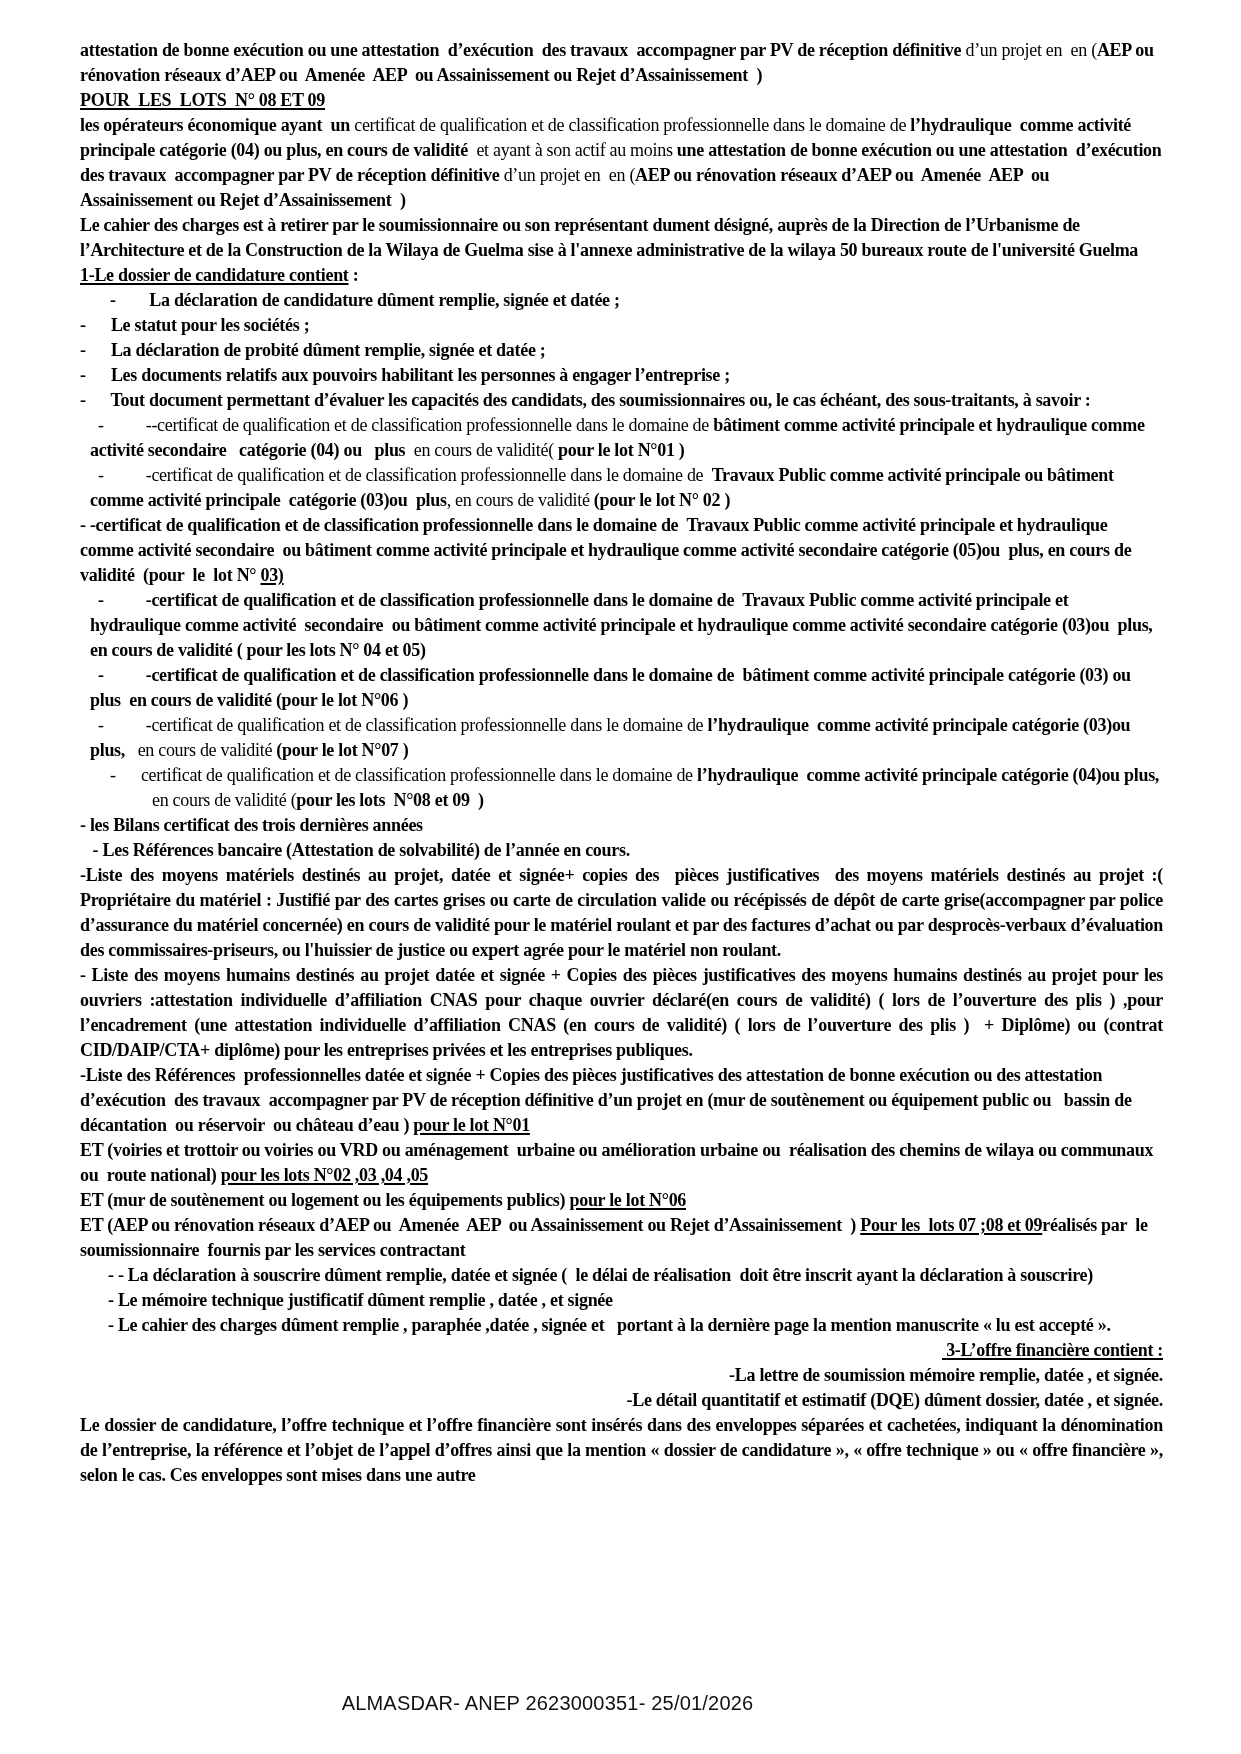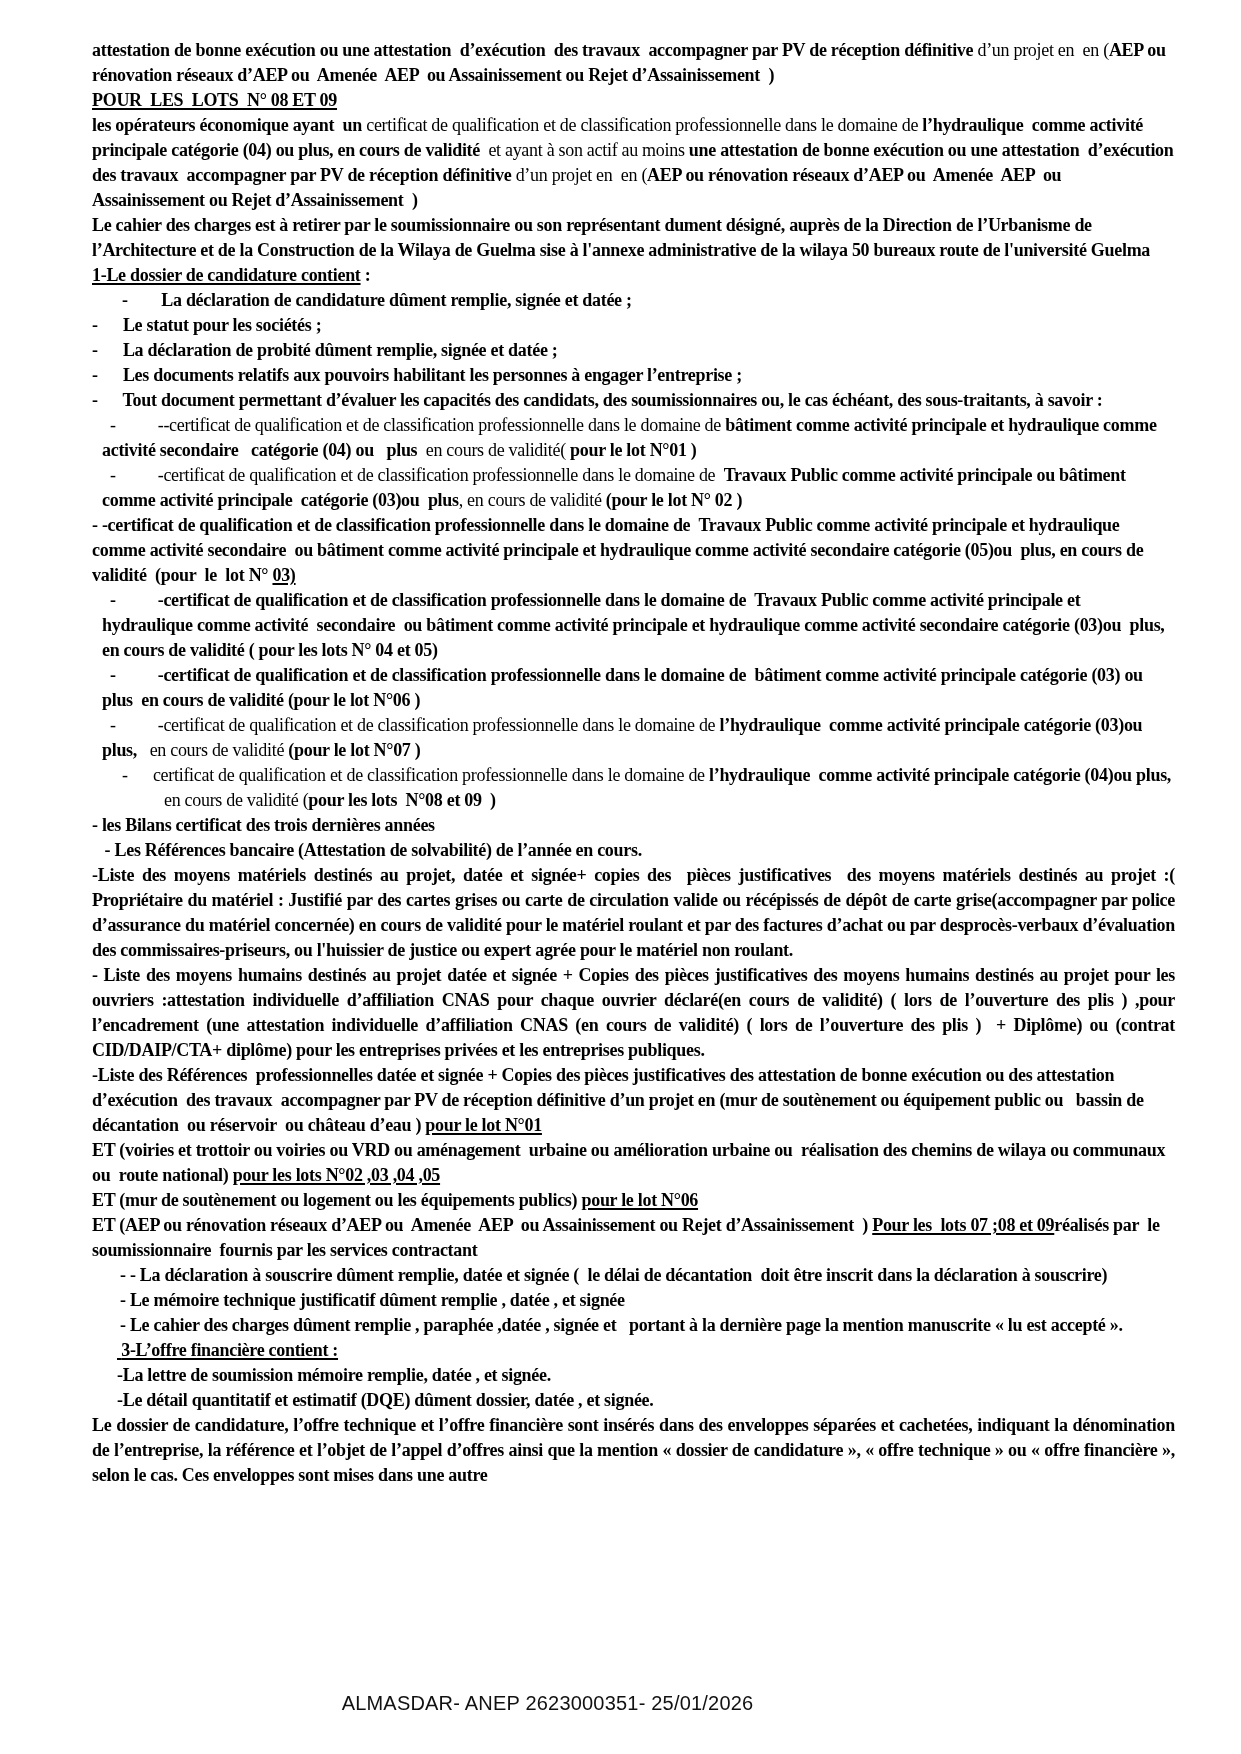--- a/index.html
+++ b/index.html
@@ -12,21 +12,21 @@
     width: 1241px;
     height: 1754px;
     background: #ffffff;
     box-sizing: border-box;
     overflow: hidden;
     font-family: "Liberation Serif", serif;
     color: #000000;
   }
   .doc-body {
     position: absolute;
-    left: 92px;
+    left: 80px;
     top: 38px;
     width: 1083px;
   }
   .para {
     margin: 0;
     padding: 0;
     font-size: 18px;
     line-height: 25px;
     letter-spacing: -0.3px;
     white-space: pre-wrap;
@@ -40,21 +40,21 @@
   
   .ind-a { padding-left: 30px; }
   
   .hang { padding-left: 36px; text-indent: -36px; }
   
   .cert { padding-left: 10px; text-indent: 8px; }
   
   .cert2 { padding-left: 72px; text-indent: -42px; }
   
   .sec2 { padding-left: 28px; }
-  .sec3 { padding-left: 25px; }
+  .sec3 { padding-left: 25px; text-align: right; }
   .footer {
     position: absolute;
     left: 0;
     right: 0;
     top: 1692px;
     text-align: center;
     transform: translateX(-73px);
     font-family: "Liberation Sans", sans-serif;
     font-size: 20px;
     letter-spacing: 0.2px;
@@ -84,21 +84,21 @@
       <p class="para cert"><span class="seg r">-          </span><span class="seg r">-certificat de qualification et de classification professionnelle dans le domaine de </span><span class="seg b">l’hydraulique  comme activité principale catégorie (03)ou plus,</span><span class="seg r">   en cours de validité </span><span class="seg b">(pour le lot N°07 )</span></p>
       <p class="para cert2"><span class="seg r">-      </span><span class="seg r">certificat de qualification et de classification professionnelle dans le domaine de </span><span class="seg b">l’hydraulique  comme activité principale catégorie (04)ou plus,</span><span class="seg r">   en cours de validité (</span><span class="seg b">pour les lots  N°08 et 09  )</span></p>
       <p class="para"><span class="seg b">- les Bilans certificat des trois dernières années</span></p>
       <p class="para"><span class="seg b">   - Les Références bancaire (Attestation de solvabilité) de l’année en cours.</span></p>
       <p class="para j"><span class="seg b">-Liste des moyens matériels destinés au projet, datée et signée+ copies des  pièces justificatives  des moyens matériels destinés au projet :( Propriétaire du matériel : Justifié par des cartes grises ou carte de circulation valide ou récépissés de dépôt de carte grise(accompagner par police d’assurance du matériel concernée) en cours de validité pour le matériel roulant et par des factures d’achat ou par desprocès-verbaux d’évaluation des commissaires-priseurs, ou l'huissier de justice ou expert agrée pour le matériel non roulant.</span></p>
       <p class="para j"><span class="seg b">- Liste des moyens humains destinés au projet datée et signée + Copies des pièces justificatives des moyens humains destinés au projet pour les ouvriers :attestation individuelle d’affiliation CNAS pour chaque ouvrier déclaré(en cours de validité) ( lors de l’ouverture des plis ) ,pour l’encadrement (une attestation individuelle d’affiliation CNAS (en cours de validité) ( lors de l’ouverture des plis )  + Diplôme) ou (contrat CID/DAIP/CTA+ diplôme) pour les entreprises privées et les entreprises publiques.</span></p>
       <p class="para"><span class="seg b">-Liste des Références  professionnelles datée et signée + Copies des pièces justificatives des attestation de bonne exécution ou des attestation  d’exécution  des travaux  accompagner par PV de réception définitive d’un projet en (mur de soutènement ou équipement public ou   bassin de  décantation  ou réservoir  ou château d’eau ) </span><span class="seg b u">pour le lot N°01</span></p>
       <p class="para"><span class="seg b">ET (voiries et trottoir ou voiries ou VRD ou aménagement  urbaine ou amélioration urbaine ou  réalisation des chemins de wilaya ou communaux ou  route national) </span><span class="seg b u">pour les lots N°02 ,03 ,04 ,05</span></p>
       <p class="para"><span class="seg b">ET (mur de soutènement ou logement ou les équipements publics) </span><span class="seg b u">pour le lot N°06</span></p>
       <p class="para"><span class="seg b">ET (AEP ou rénovation réseaux d’AEP ou  Amenée  AEP  ou Assainissement ou Rejet d’Assainissement  ) </span><span class="seg b u">Pour les  lots 07 ;08 et 09</span><span class="seg b">réalisés par  le soumissionnaire  fournis par les services contractant</span></p>
-      <p class="para sec2"><span class="seg b">- - La déclaration à souscrire dûment remplie, datée et signée (  le délai de décantation  doit être inscrit dans la déclaration à souscrire)</span></p>
+      <p class="para sec2"><span class="seg b">- - La déclaration à souscrire dûment remplie, datée et signée (  le délai de réalisation  doit être inscrit ayant la déclaration à souscrire)</span></p>
       <p class="para sec2"><span class="seg b">- Le mémoire technique justificatif dûment remplie , datée , et signée</span></p>
       <p class="para sec2 j"><span class="seg b">- Le cahier des charges dûment remplie , paraphée ,datée , signée et   portant à la dernière page la mention manuscrite « lu est accepté ».</span></p>
       <p class="para sec3"><span class="seg b u"> 3-L’offre financière contient :</span></p>
       <p class="para sec3"><span class="seg b">-La lettre de soumission mémoire remplie, datée , et signée.</span></p>
       <p class="para sec3"><span class="seg b">-Le détail quantitatif et estimatif (DQE) dûment dossier, datée , et signée.</span></p>
       <p class="para j"><span class="seg b">Le dossier de candidature, l’offre technique et l’offre financière sont insérés dans des enveloppes séparées et cachetées, indiquant la dénomination de l’entreprise, la référence et l’objet de l’appel d’offres ainsi que la mention « dossier de candidature », « offre technique » ou « offre financière », selon le cas. Ces enveloppes sont mises dans une autre</span></p>
     </div>
   <div class="footer">ALMASDAR- ANEP 2623000351- 25/01/2026</div>
 </div>
 

